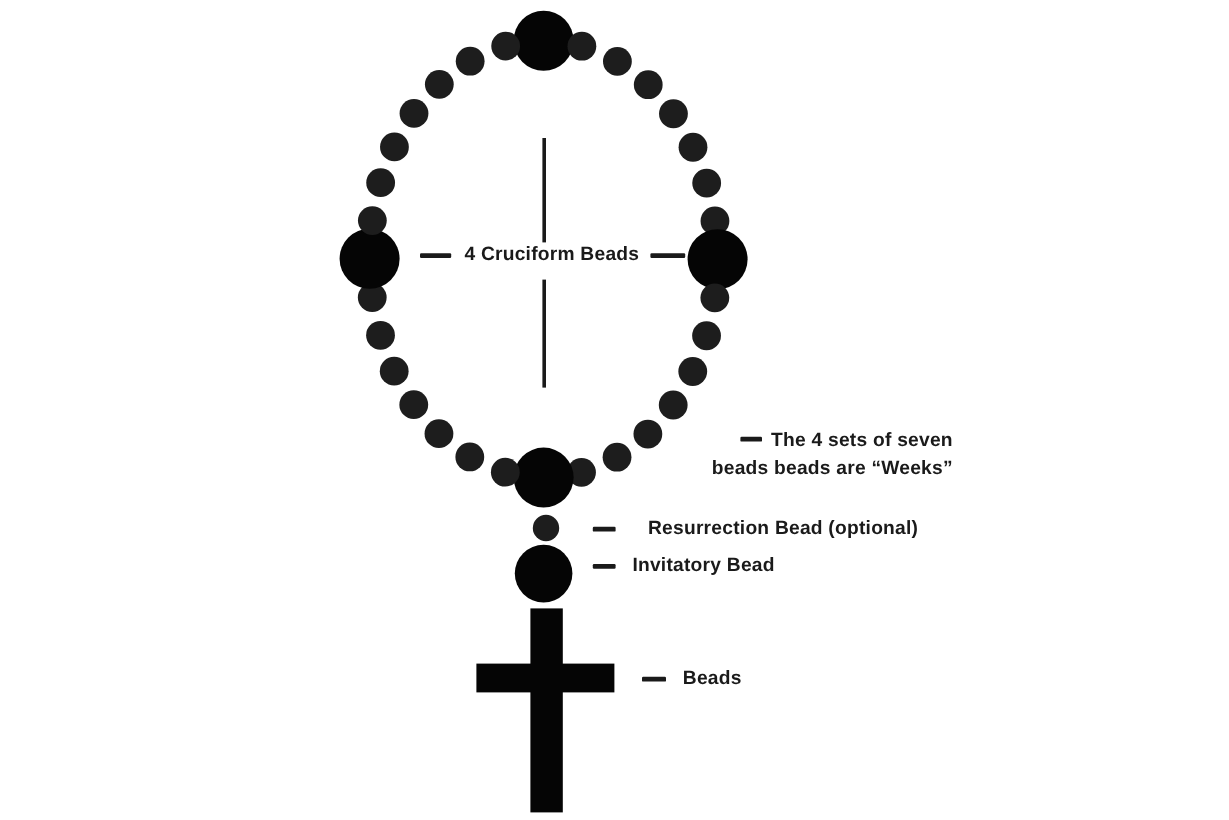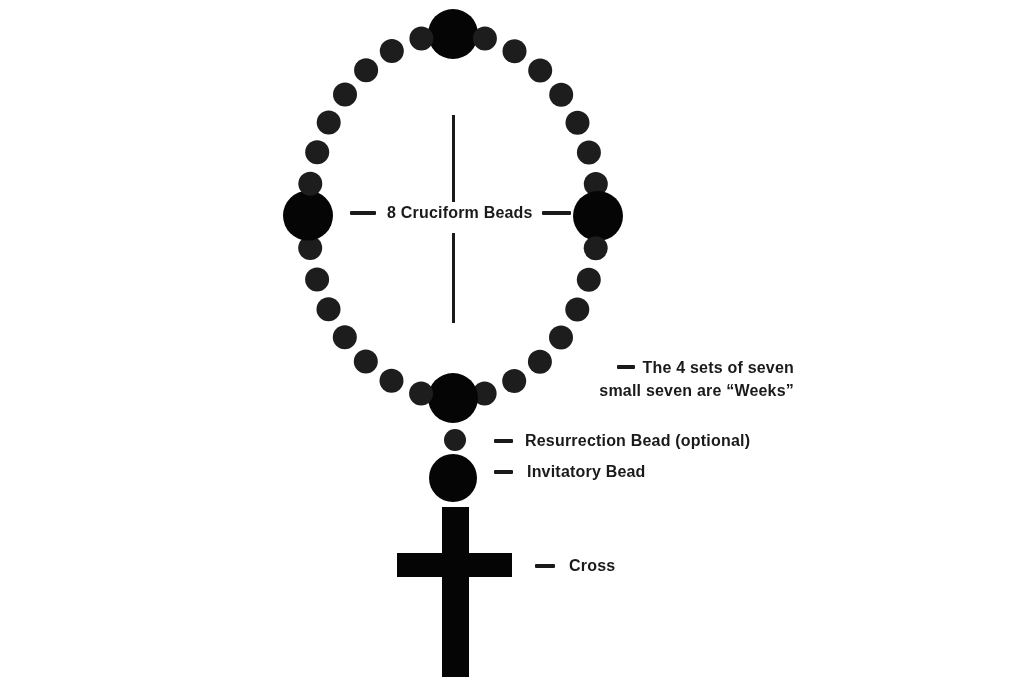--- a/index.html
+++ b/index.html
@@ -37,21 +37,21 @@
   .cruciform-label .dash.left{width:26px;margin-right:11px;}
   .cruciform-label .dash.right{width:29px;margin-left:9px;}
   
   .weeks-label{left:564px;top:356px;line-height:23px;white-space:normal;width:230px;text-align:right;}
   .weeks-label .dash.inline{width:18px;margin-right:8px;}
   
   .bead{position:absolute;border-radius:50%;background:var(--bead-large);}
   .bead.resurrection{left:444px;top:429px;width:22px;height:22px;background:var(--bead-small);}
   .bead.invitatory{left:429px;top:454px;width:48px;height:48px;}
   
-  .res-label{left:494px;top:432px;height:18px;}
+  .res-label{left:494px;top:432px;height:18px;gap:15px;}
   .res-label .dash{width:19px;margin-right:12px;}
   .inv-label{left:494px;top:463px;height:18px;justify-content:center;}
   .inv-label .dash{width:19px;margin-right:14px;}
   .cross-label{left:535px;top:557px;height:18px;}
   .cross-label .dash{width:20px;margin-right:14px;}
   
   .cross-v{position:absolute;left:442px;top:507px;width:27px;height:170px;background:var(--bead-large);}
   .cross-h{position:absolute;left:397px;top:553px;width:115px;height:24px;background:var(--bead-large);}
 </style>
 </head>
@@ -92,41 +92,41 @@
       <circle cx="366.1" cy="70.3" r="12" fill="#1d1d1d"></circle>
       <circle cx="391.8" cy="51.0" r="12" fill="#1d1d1d"></circle>
       <circle cx="421.4" cy="38.4" r="12" fill="#1d1d1d"></circle>
     </svg>
 
   <div class="axis seg1"></div>
   <div class="axis seg2"></div>
 
   <div class="label row cruciform-label">
     <span class="dash left"></span>
-    <span>8 Cruciform Beads</span>
+    <span>4 Cruciform Beads</span>
     <span class="dash right"></span>
   </div>
 
   <div class="label weeks-label">
     <span class="dash inline"></span><span>The 4 sets of seven</span><br>
-    <span>small seven are “Weeks”</span>
+    <span>beads beads are “Weeks”</span>
   </div>
 
   <div class="bead resurrection"></div>
   <div class="bead invitatory"></div>
 
   <div class="label row res-label">
     <span class="dash"></span>
     <span>Resurrection Bead (optional)</span>
   </div>
   <div class="label row inv-label">
     <span class="dash"></span>
     <span>Invitatory Bead</span>
   </div>
 
   <div class="cross-v"></div>
   <div class="cross-h"></div>
   <div class="label row cross-label">
     <span class="dash"></span>
-    <span>Cross</span>
+    <span>Beads</span>
   </div>
 
 </div>
 
 </body></html>

